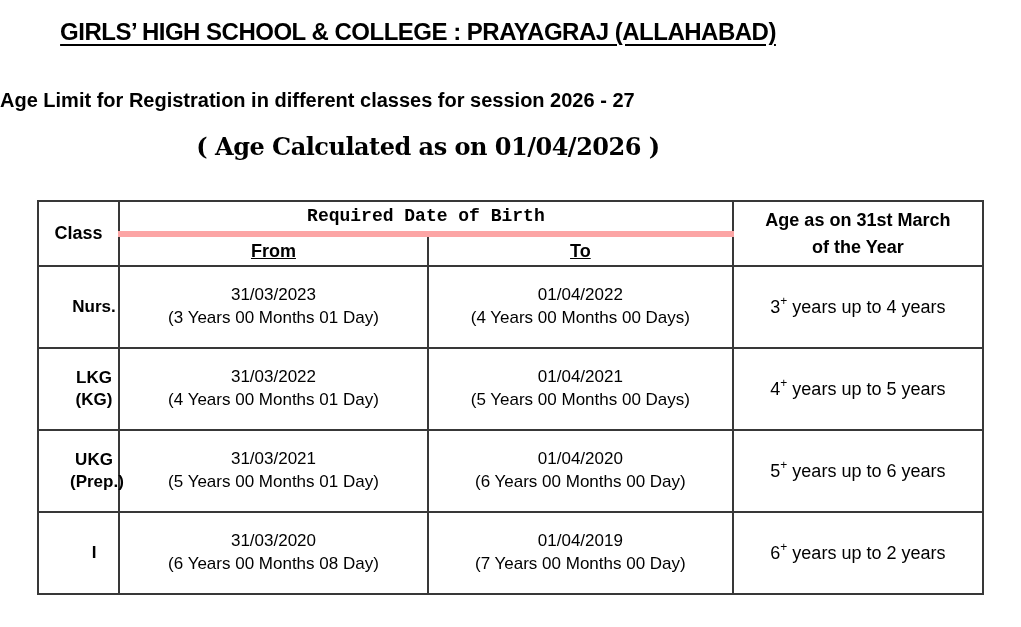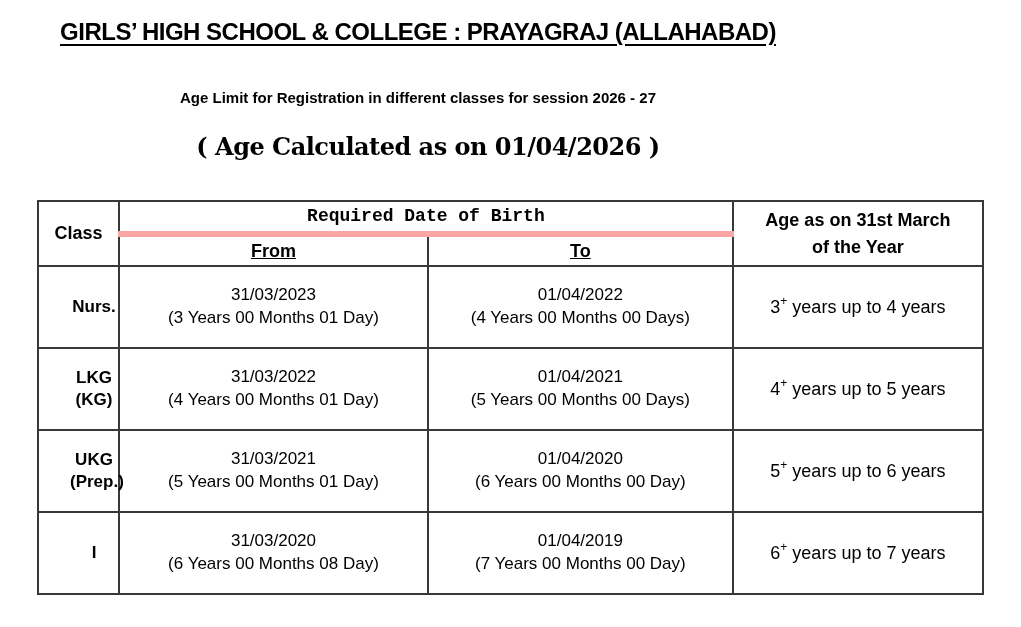--- a/index.html
+++ b/index.html
@@ -18,23 +18,22 @@
     text-align: center;
     font-weight: bold;
     font-size: 24px;
     letter-spacing: -0.5px;
     text-decoration: underline;
     text-underline-offset: 4px;
   }
   .doc-subtitle {
     position: absolute;
     top: 89px; left: 0; right: 0;
-    text-align: center;
     font-weight: bold;
-    font-size: 15px;
+    font-size: 20px;
   }
   .doc-note {
     position: absolute;
     top: 132px; left: 0; right: 0;
     text-align: center;
     font-family: "DejaVu Serif", "Liberation Serif", serif;
     font-weight: bold;
     font-size: 24px;
     letter-spacing: -0.5px;
     padding-left: 20px;
@@ -163,18 +162,18 @@
           <div></div>
         </td>
         <td class="cell-from">
           <div class="date-line">31/03/2020</div>
           <div class="detail-line">(6 Years 00 Months 08 Day)</div>
         </td>
         <td class="cell-to">
           <div class="date-line">01/04/2019</div>
           <div class="detail-line">(7 Years 00 Months 00 Day)</div>
         </td>
-        <td class="cell-age"><span>6</span><sup>+</sup><span> years up to 7 years</span></td>
+        <td class="cell-age"><span>6</span><sup>+</sup><span> years up to 2 years</span></td>
       </tr>
 
     </tbody>
   </table>
 </div>
 
 </body></html>

